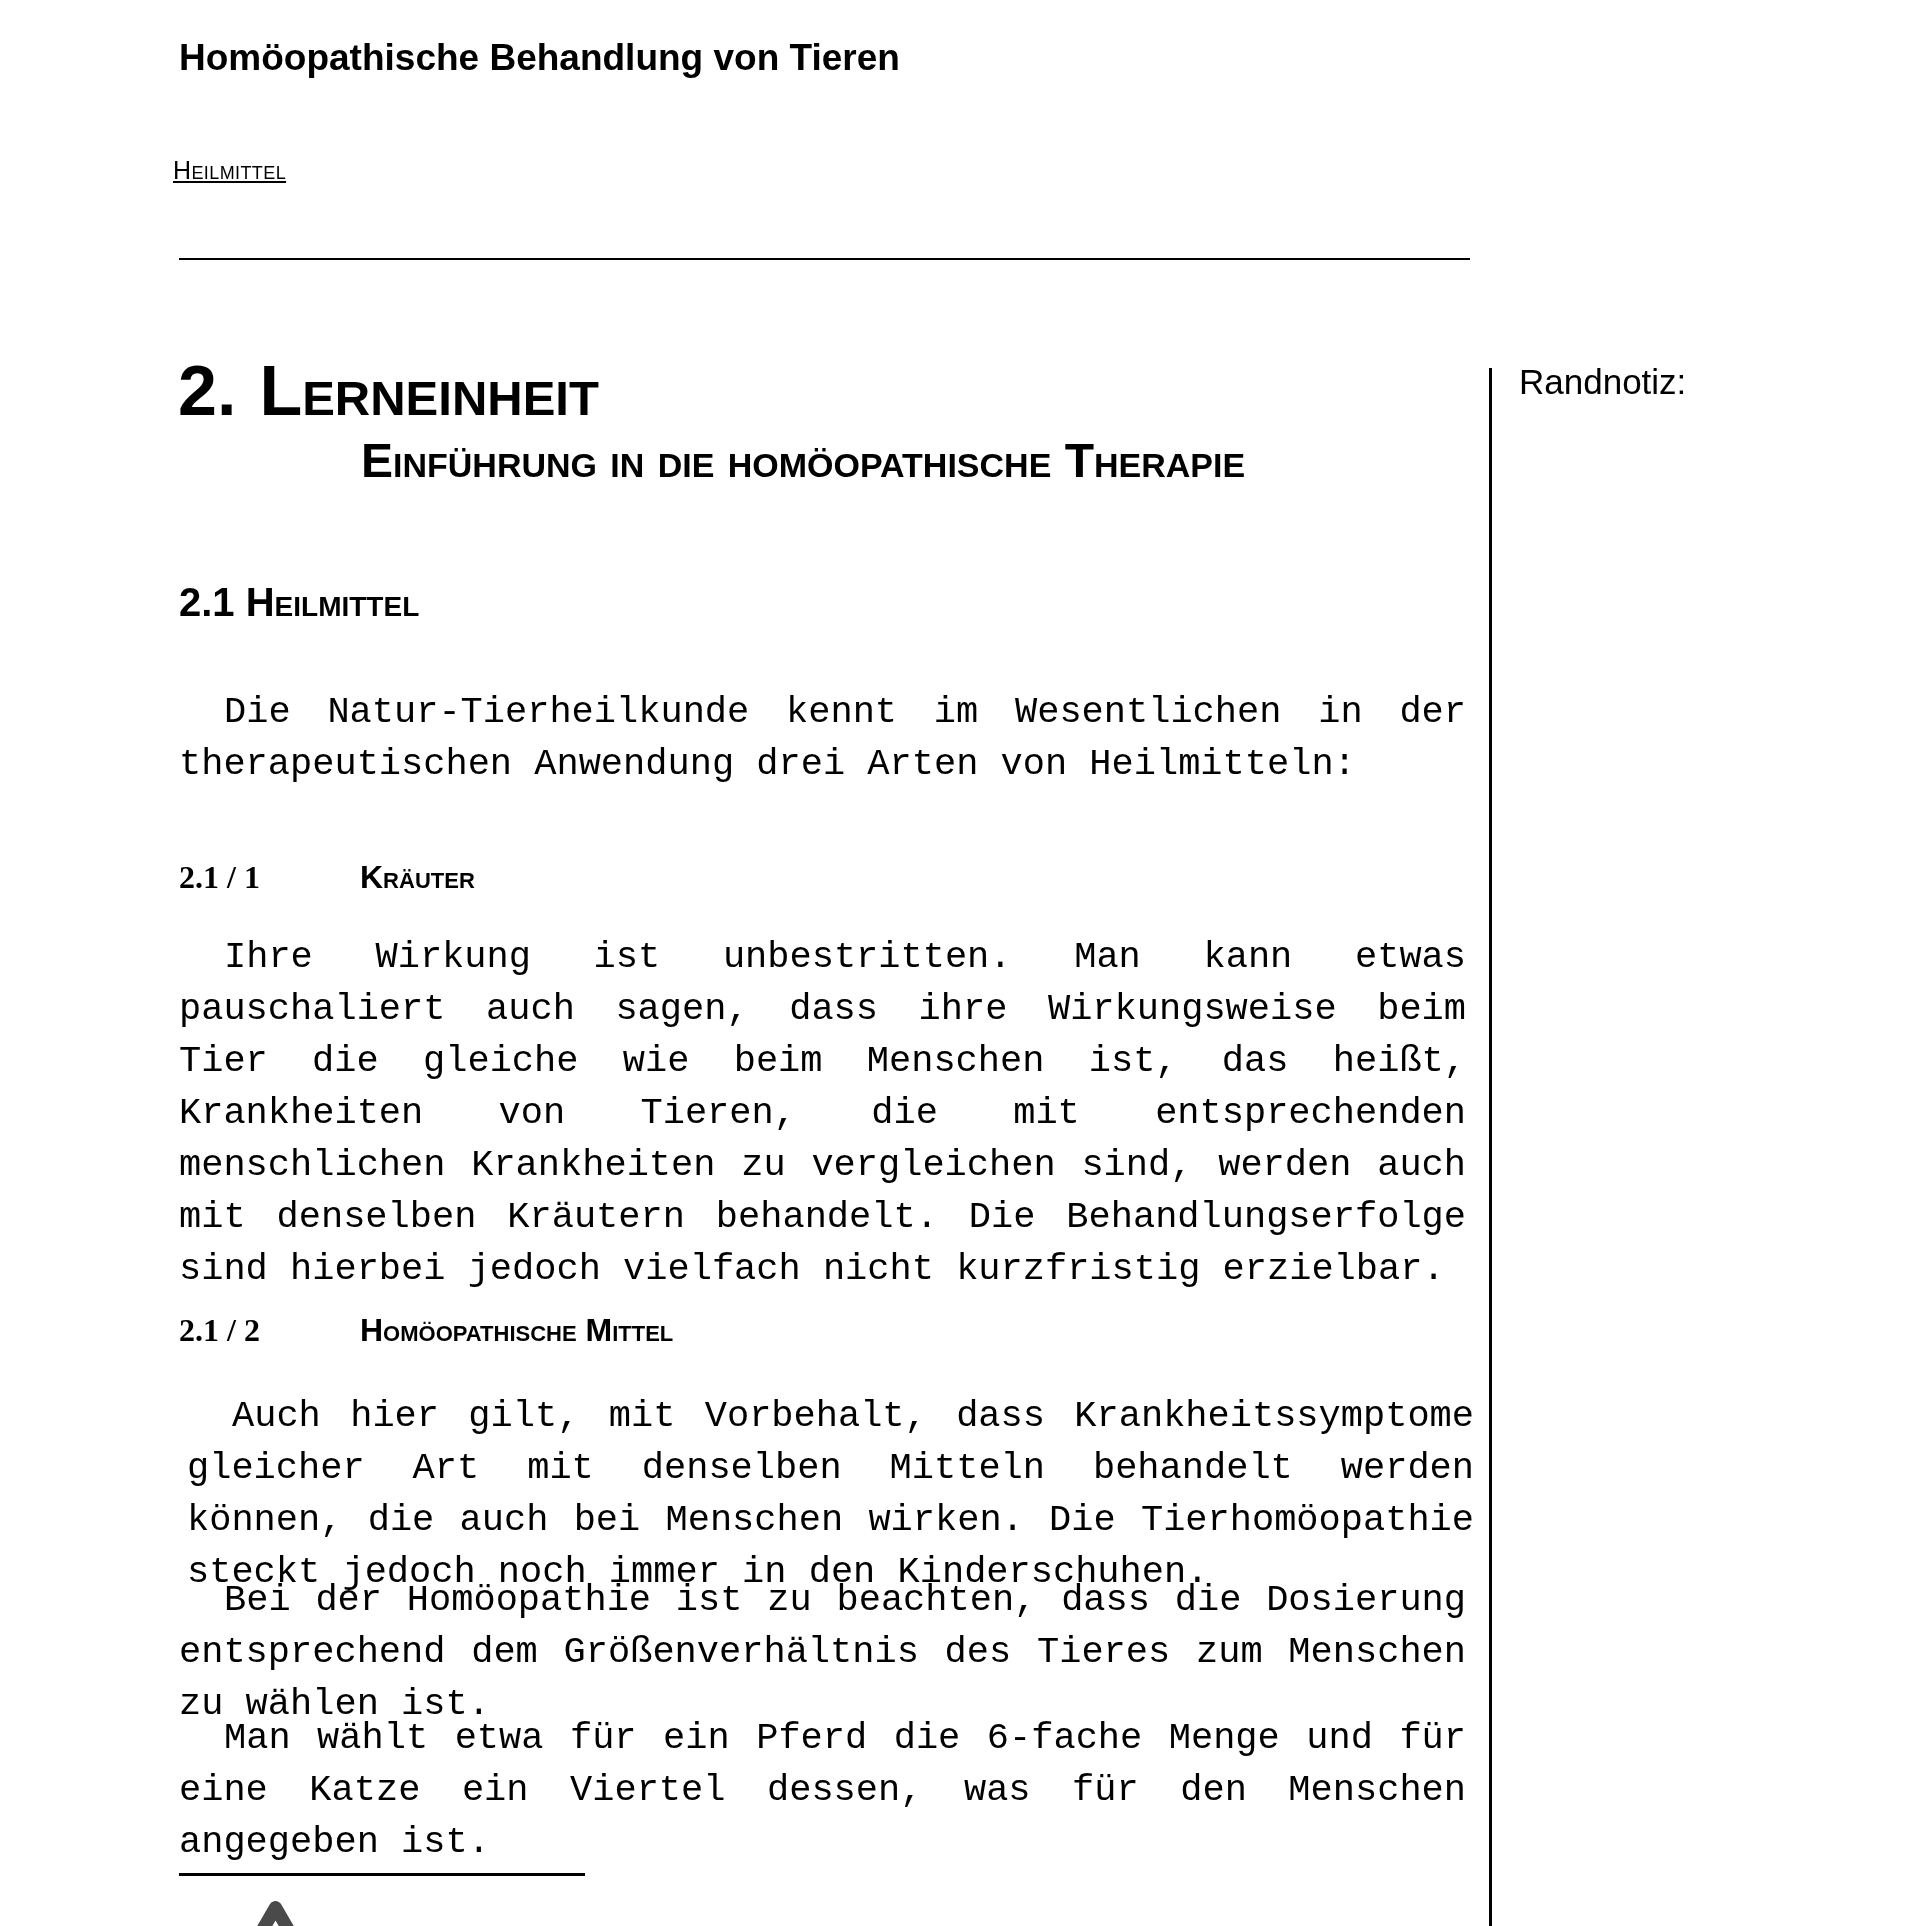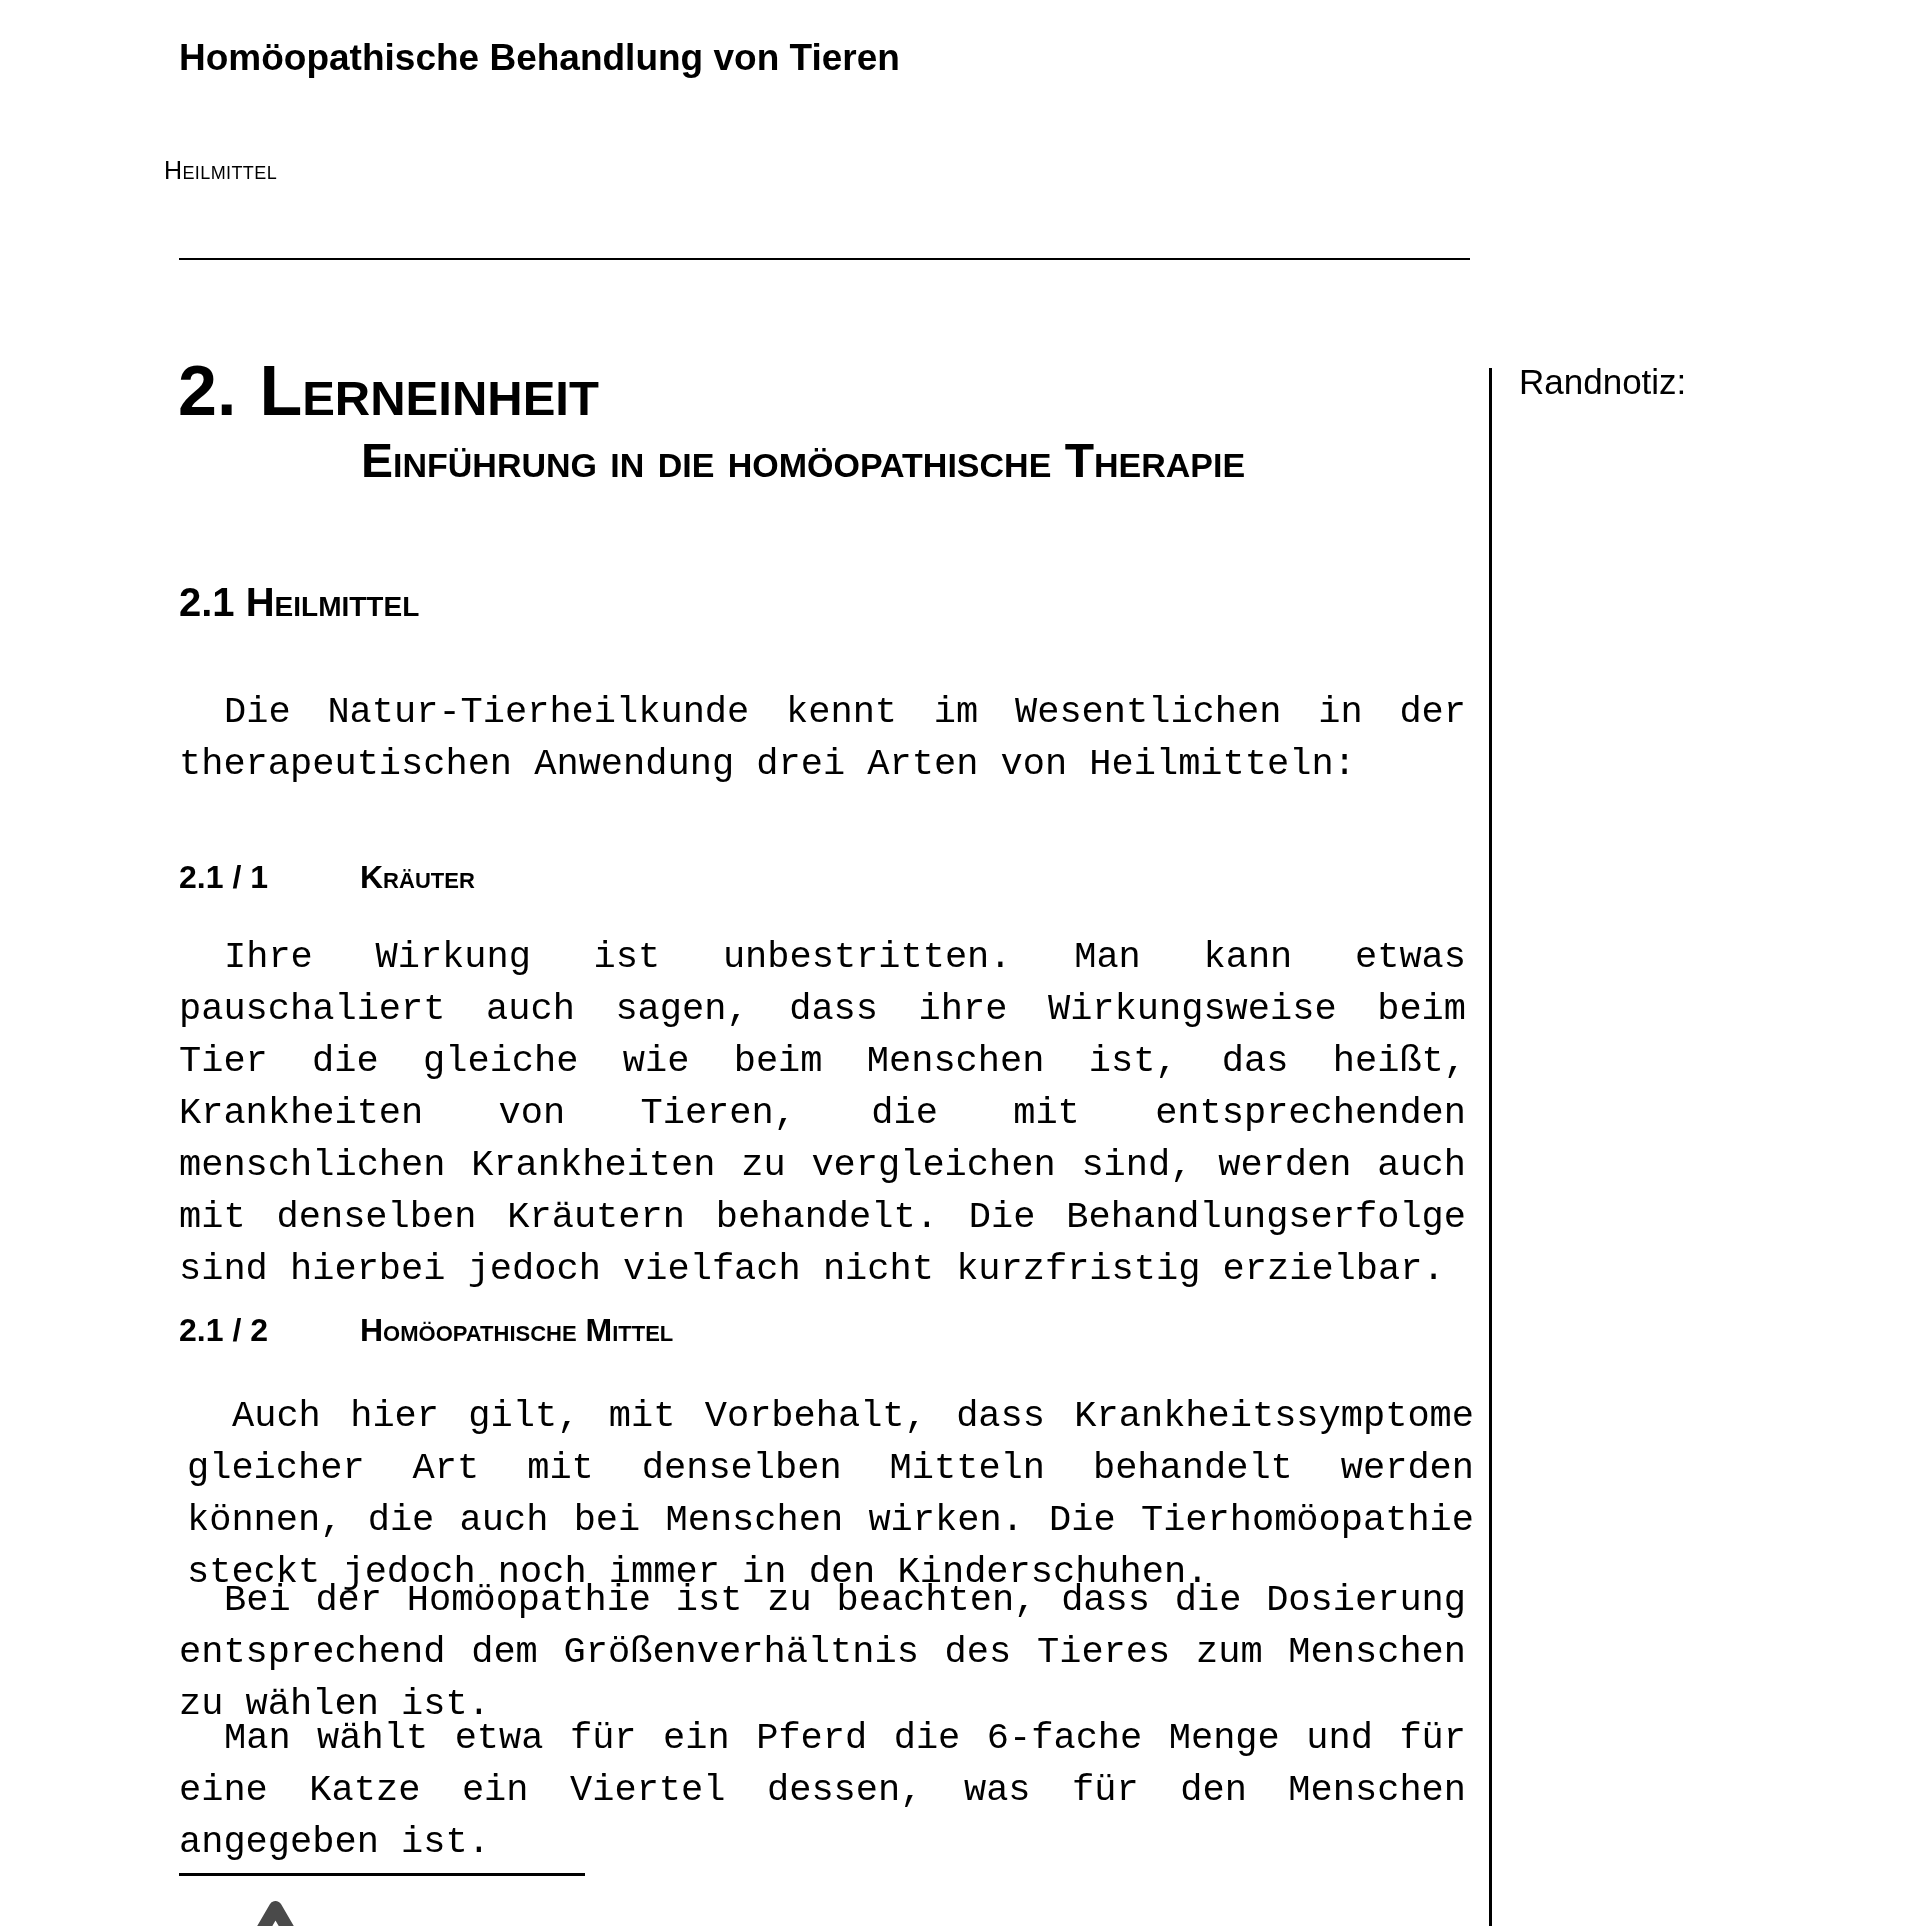--- a/index.html
+++ b/index.html
@@ -1,31 +1,31 @@
 <!DOCTYPE html>
 <html style="font-size:6.2px"><head>
 <meta charset="utf-8">
 <style>
   html, body { margin:0; padding:0; background:#ffffff; }
   body { width:1910px; height:2703px; position:relative; overflow:hidden;
          font-family:"Liberation Sans", sans-serif; color:#000; }
   .abs { position:absolute; }
   #run-title { left:179px; top:37px; font-size:37px; font-weight:bold; }
-  #run-section { left:164px; top:156px; font-size:25px; font-variant:small-caps; letter-spacing:0.4px; }
+  #run-section { left:173px; top:156px; font-size:25px; font-variant:small-caps; letter-spacing:0.4px;text-decoration:underline; }
   #top-rule { left:179px; top:258px; width:1291px; height:2.3px; background:#000; }
   #margin-rule { left:1489px; top:368px; width:3.1px; height:2238px; background:#000; }
   #margin-note { left:1519px; top:362px; font-size:35px; }
   #chapter { left:178px; top:351px; font-size:70px; font-weight:bold; font-variant:small-caps; }
   #chapter .num { margin-right:23px; }
   #subtitle { left:361px; top:433px; font-size:48px; font-weight:bold; font-variant:small-caps; }
   #sec21 { left:179px; top:580px; font-size:40px; font-weight:bold; font-variant:small-caps; }
   .para { position:absolute; left:179px; width:1287px; font-size:37px; line-height:52px;
           text-align:justify; text-indent:45px;font-family:Liberation Mono, monospace; }
   .subhead { position:absolute; left:179px; font-size:32px; font-weight:bold; }
-  .subhead .n { display:inline-block; width:181px; }
+  .subhead .n { display:inline-block; width:181px;font-family:Liberation Serif, serif; }
   .subhead .t { font-variant:small-caps;margin-top:14px; }
   #p1 { top:686px; }
   #sh1 { top:859px; }
   #p2 { top:931px; }
   #sh2 { top:1312px; }
   #p3 { top:1382px; }
   #p4 { top:1574px; }
   #p5 { top:1712px; }
   #warn-top-rule { left:179px; top:1873px; width:406px; height:2.7px; background:#000; }
   #warn-icon { left:189px; top:1899px; width:173px; height:154px; }

